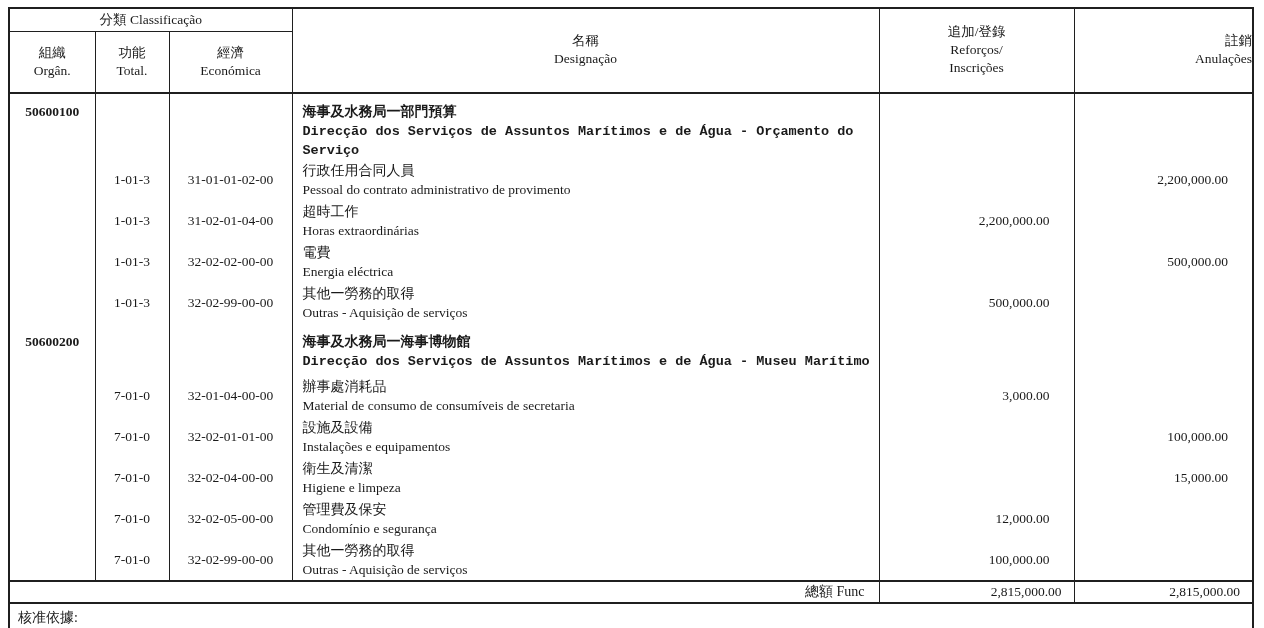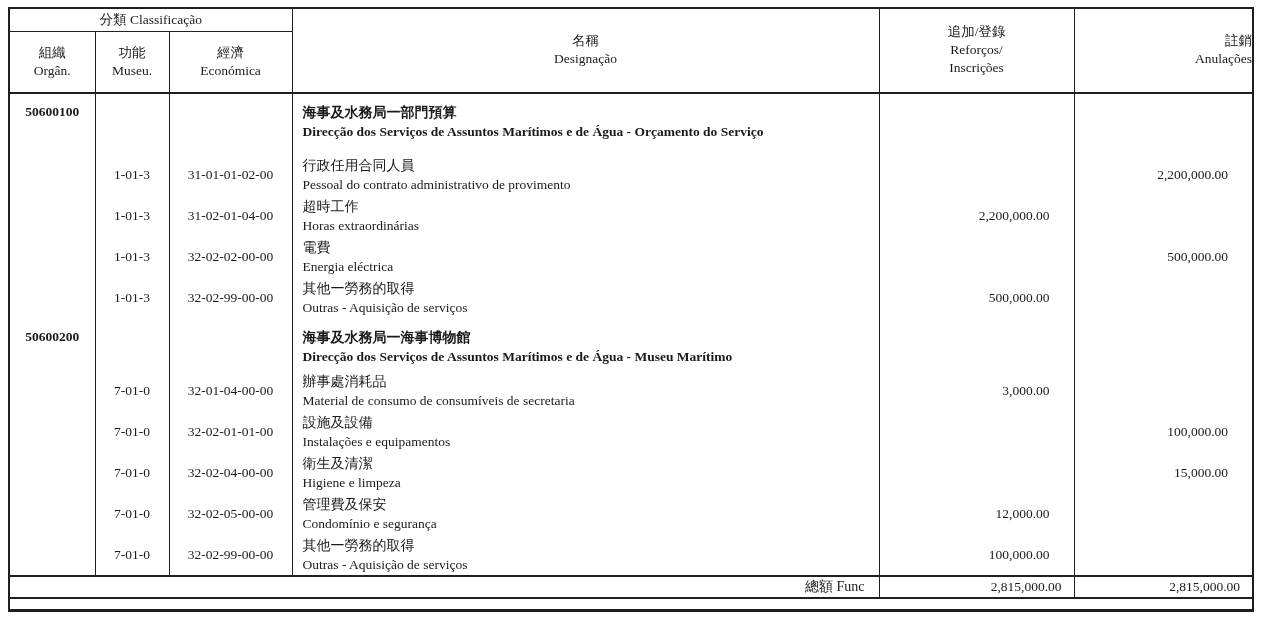--- a/index.html
+++ b/index.html
@@ -41,21 +41,21 @@
   .c-desig { border-right:1.5px solid #1f1f1f; padding-left:10px; }
   .c-amt   { border-right:1.5px solid #1f1f1f; text-align:right; padding-right:24px; font-size:13.5px; }
   .c-amt.last { border-right:none; }
 
   tr.item { height:41px; }
   tr.sec1 { height:62px; }
   tr.sec2 { height:52px; }
   tr.sec td { vertical-align:top; }
   tr.sec .c-organ { padding-top:10px; font-weight:bold; }
   tr.sec .c-desig { padding-top:9px; }
-  tr.sec .zh, tr.sec .pt { font-weight:bold; }
+  tr.sec .zh, tr.sec .pt { font-weight:bold;font-family:Liberation Mono, monospace; }
 
   .zh { font-size:14px;   line-height:19px; }
   .pt { font-size:13.5px; line-height:19px; }
 
   tfoot td {
     border-top:2px solid #1f1f1f; border-bottom:2px solid #1f1f1f;
     height:22px; font-size:13.5px; vertical-align:middle; padding:0;
   }
   .total-label { text-align:right; padding-right:14px; border-right:1.5px solid #1f1f1f; font-size:14px; }
   .total-amt   { text-align:right; padding-right:12px; border-right:1.5px solid #1f1f1f; }
@@ -99,21 +99,21 @@
           <div class="h-line">Anulações</div>
         </th>
       </tr>
       <tr>
         <th class="h-sub">
           <div class="h-line">組織</div>
           <div class="h-line">Orgân.</div>
         </th>
         <th class="h-sub">
           <div class="h-line">功能</div>
-          <div class="h-line">Museu.</div>
+          <div class="h-line">Total.</div>
         </th>
         <th class="h-sub">
           <div class="h-line">經濟</div>
           <div class="h-line">Económica</div>
         </th>
       </tr>
     </thead>
     <tbody>
       <tr class="sec sec1">
         <td class="c-organ">50600100</td>
@@ -240,14 +240,15 @@
     <tfoot>
       <tr>
         <td colspan="4" class="total-label">總額 Func</td>
         <td class="total-amt">2,815,000.00</td>
         <td class="total-amt last">2,815,000.00</td>
       </tr>
     </tfoot>
   </table>
 
   <div class="footer-box">
+    <div class="lbl fzh">核准依據:</div>
   </div>
 </div>
 
 </body></html>

